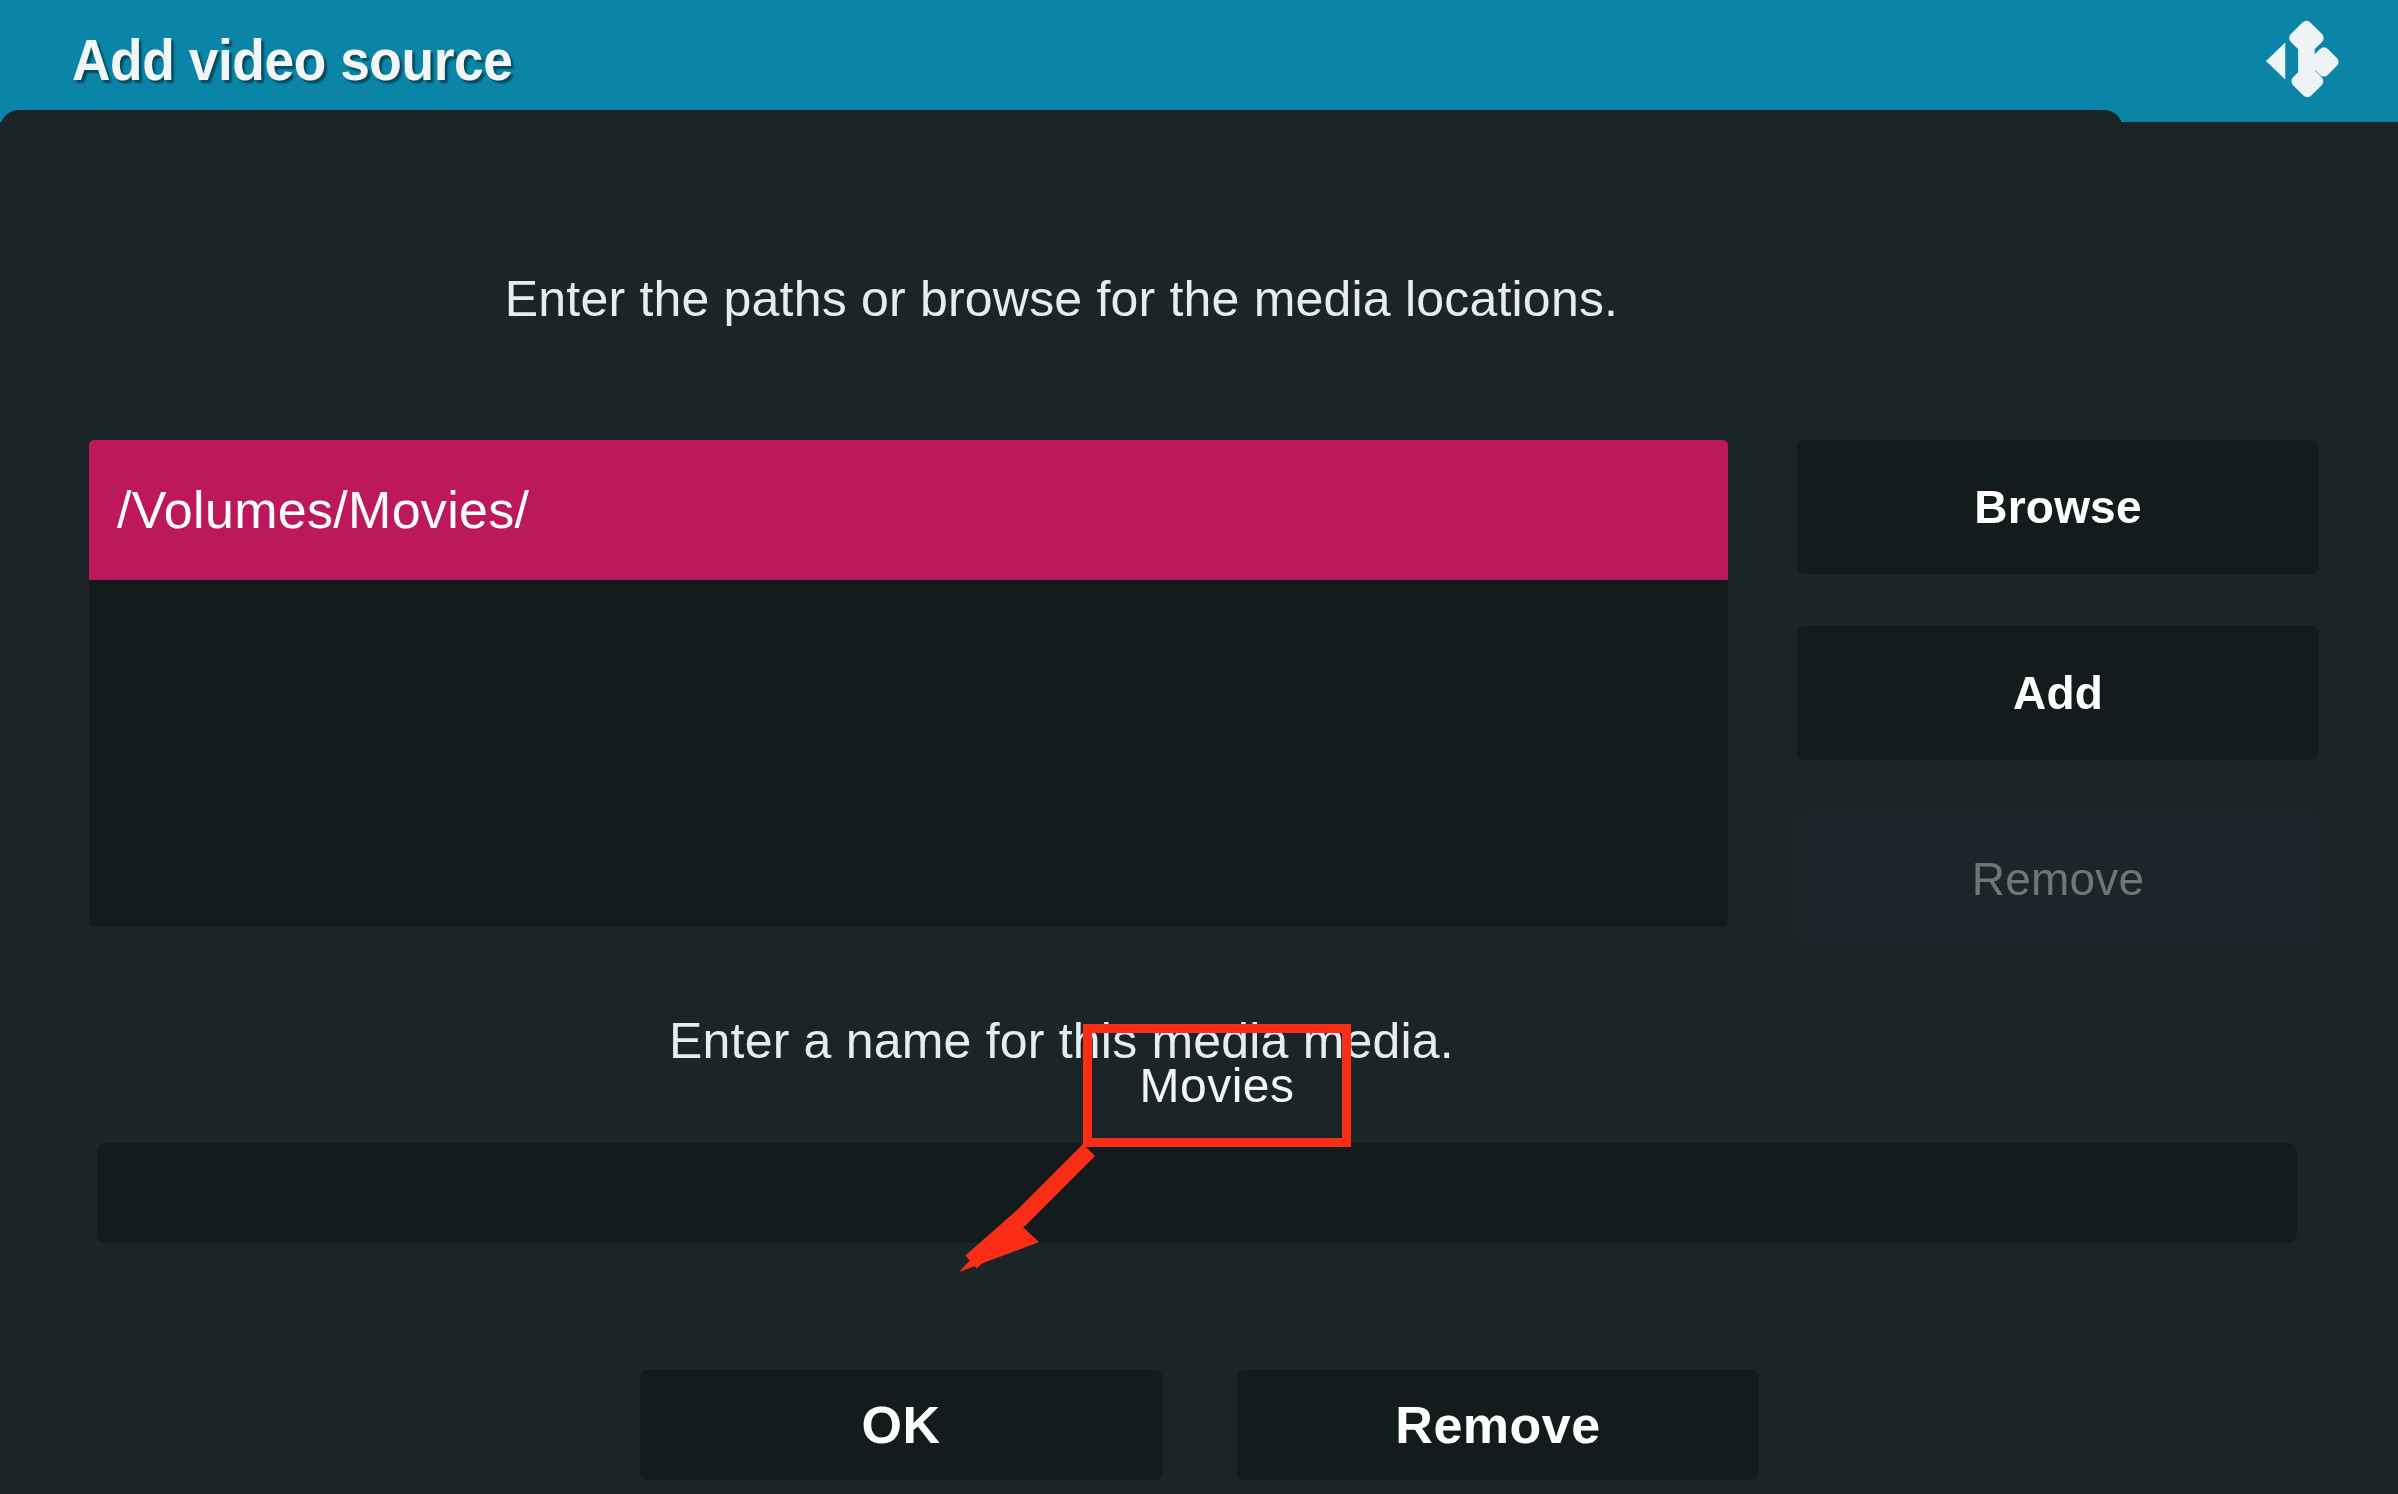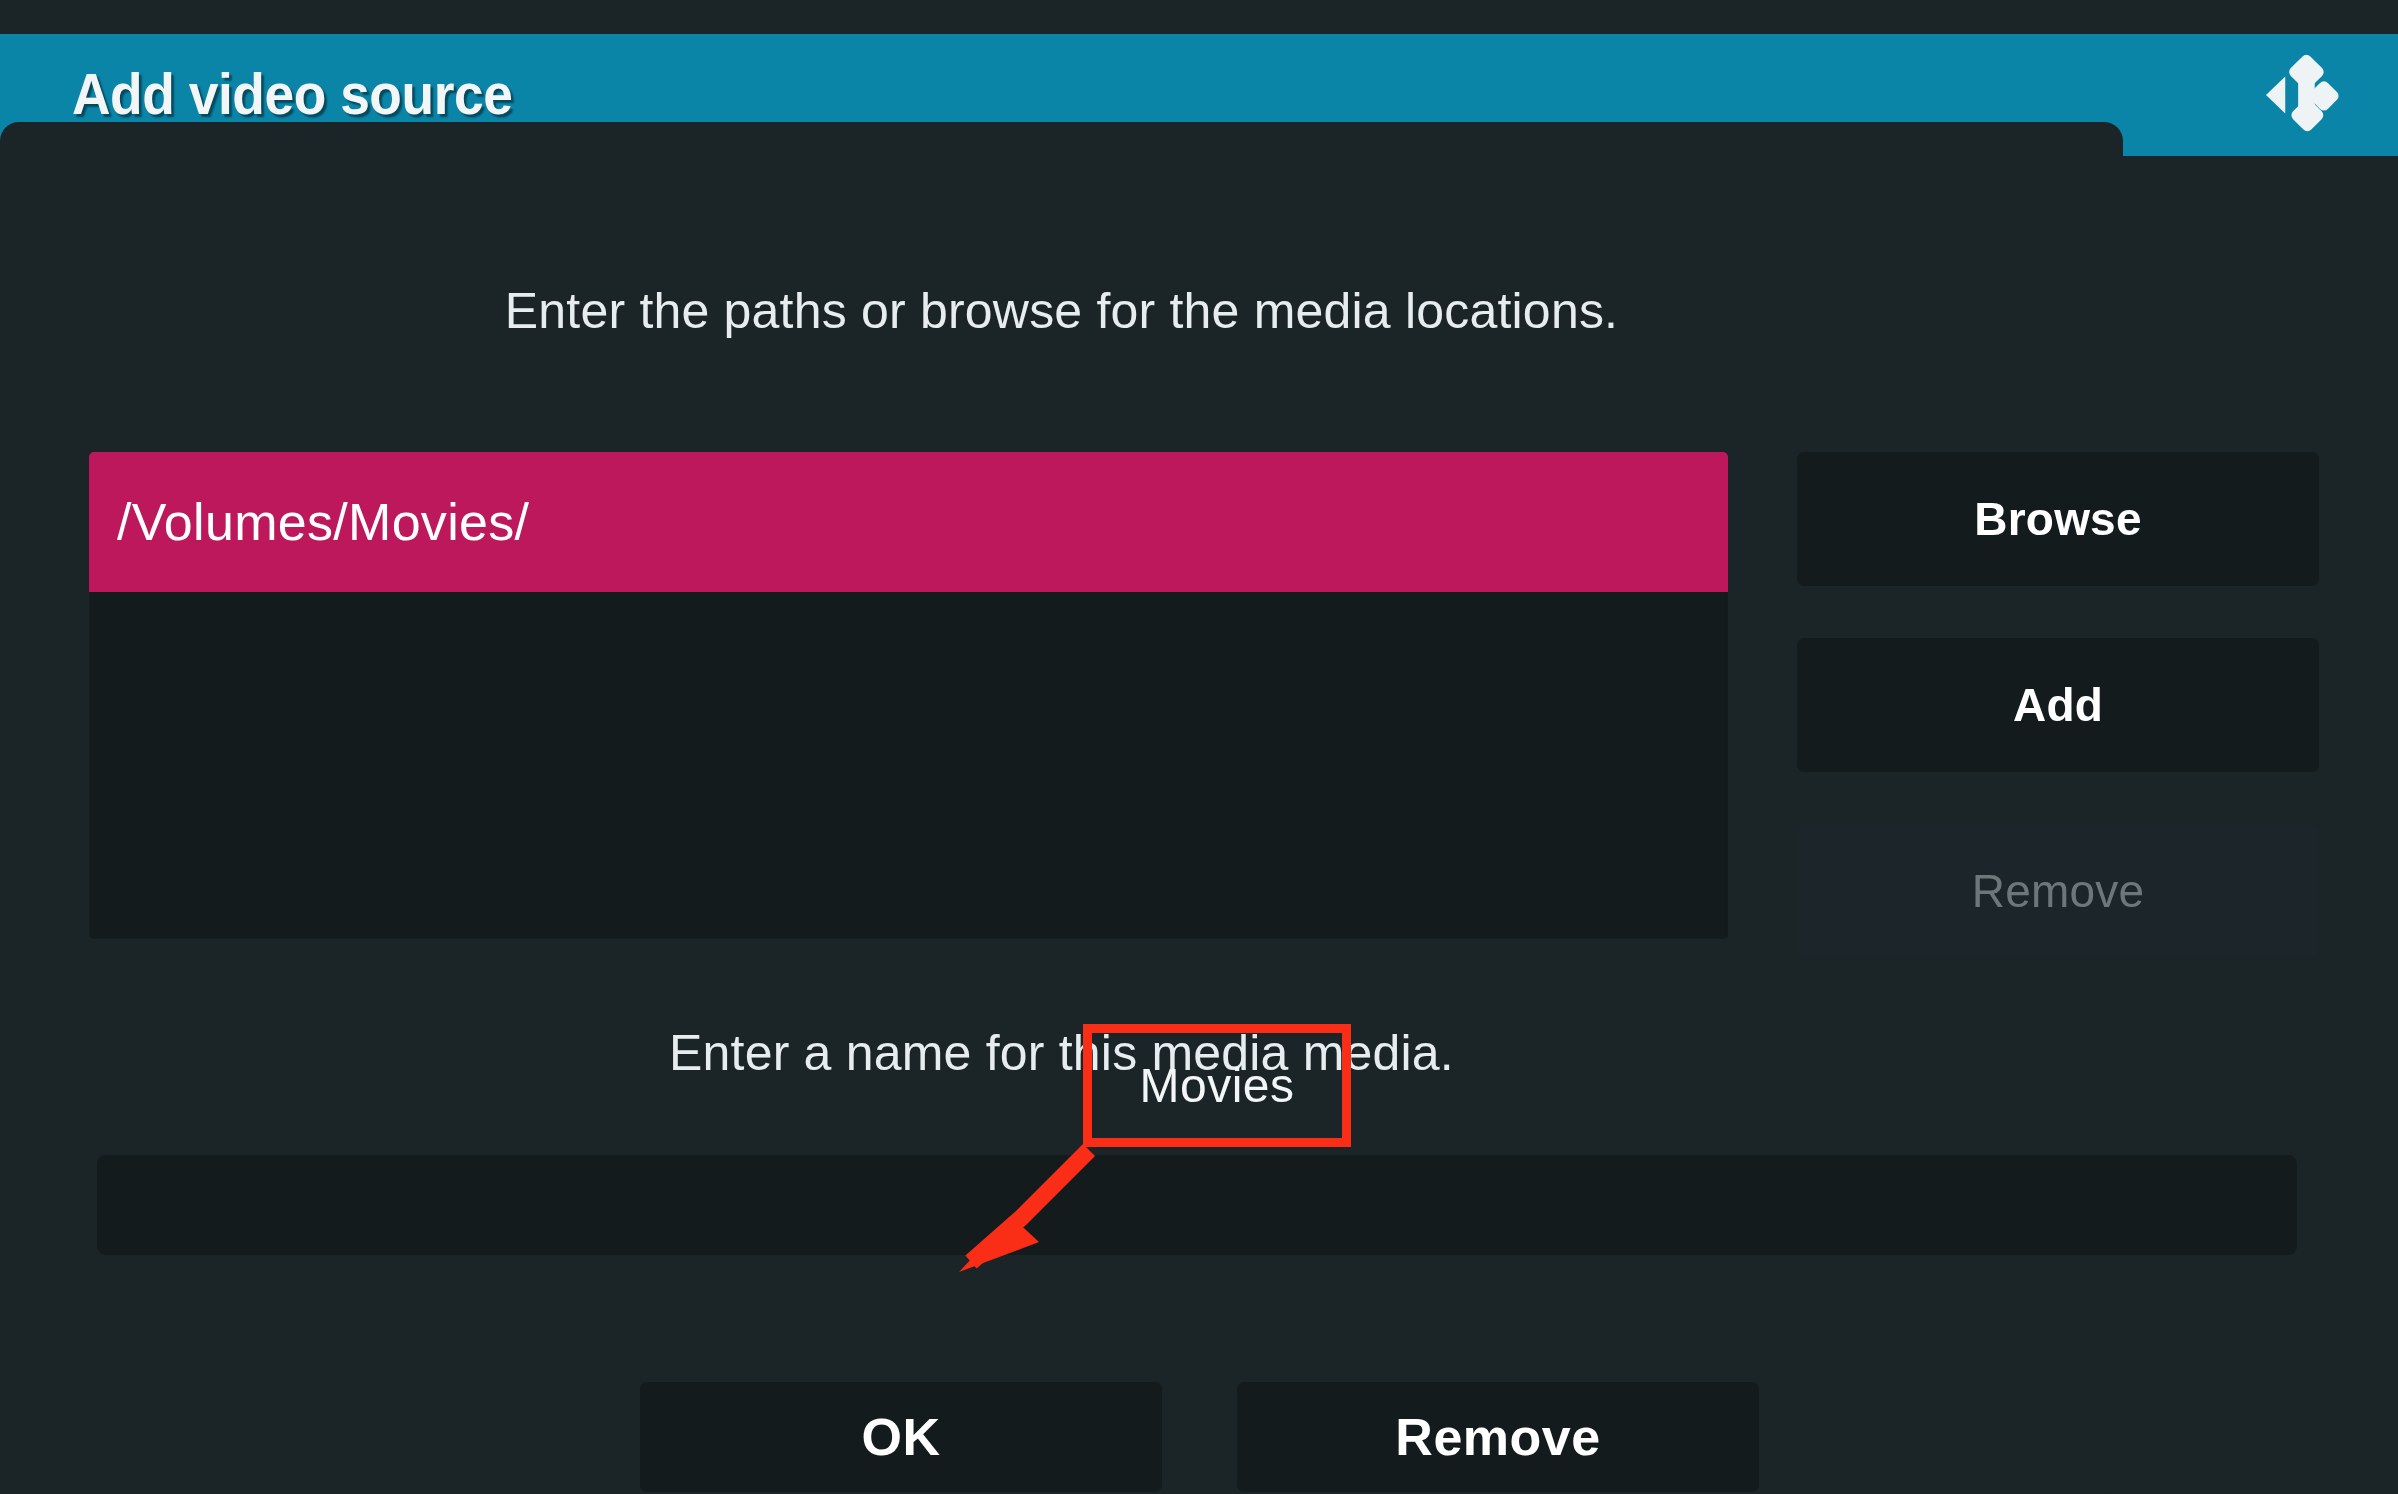--- a/index.html
+++ b/index.html
@@ -16,21 +16,20 @@
     -webkit-font-smoothing: antialiased;
   }
 
   
   #titlebar {
     position: absolute;
     left: 0; top: 0;
     width: 2398px;
     height: 122px;
     background: #0a85a8;
-    margin-top: 34px;
   }
   #dialog-title {
     position: absolute;
     left: 72px;
     top: 50%;
     transform: translateY(-52%);
     font-family: "Liberation Sans Narrow", "Liberation Sans", sans-serif;
     font-size: 58px;
     font-weight: bold;
     color: #f2f6f7;
@@ -45,21 +44,21 @@
     right: 52px;
     top: 50%;
     transform: translateY(-50%);
     width: 92px;
     height: 92px;
   }
 
   
   #dialog-body {
     position: absolute;
-    left: 0; top: 122px;
+    left: 0; top: 110px;
     width: 2123px;
     height: 1372px;
     background: #1b2427;
     border-radius: 19px;
   }
 
   .hint-label {
     position: absolute;
     width: 100%;
     text-align: center;

